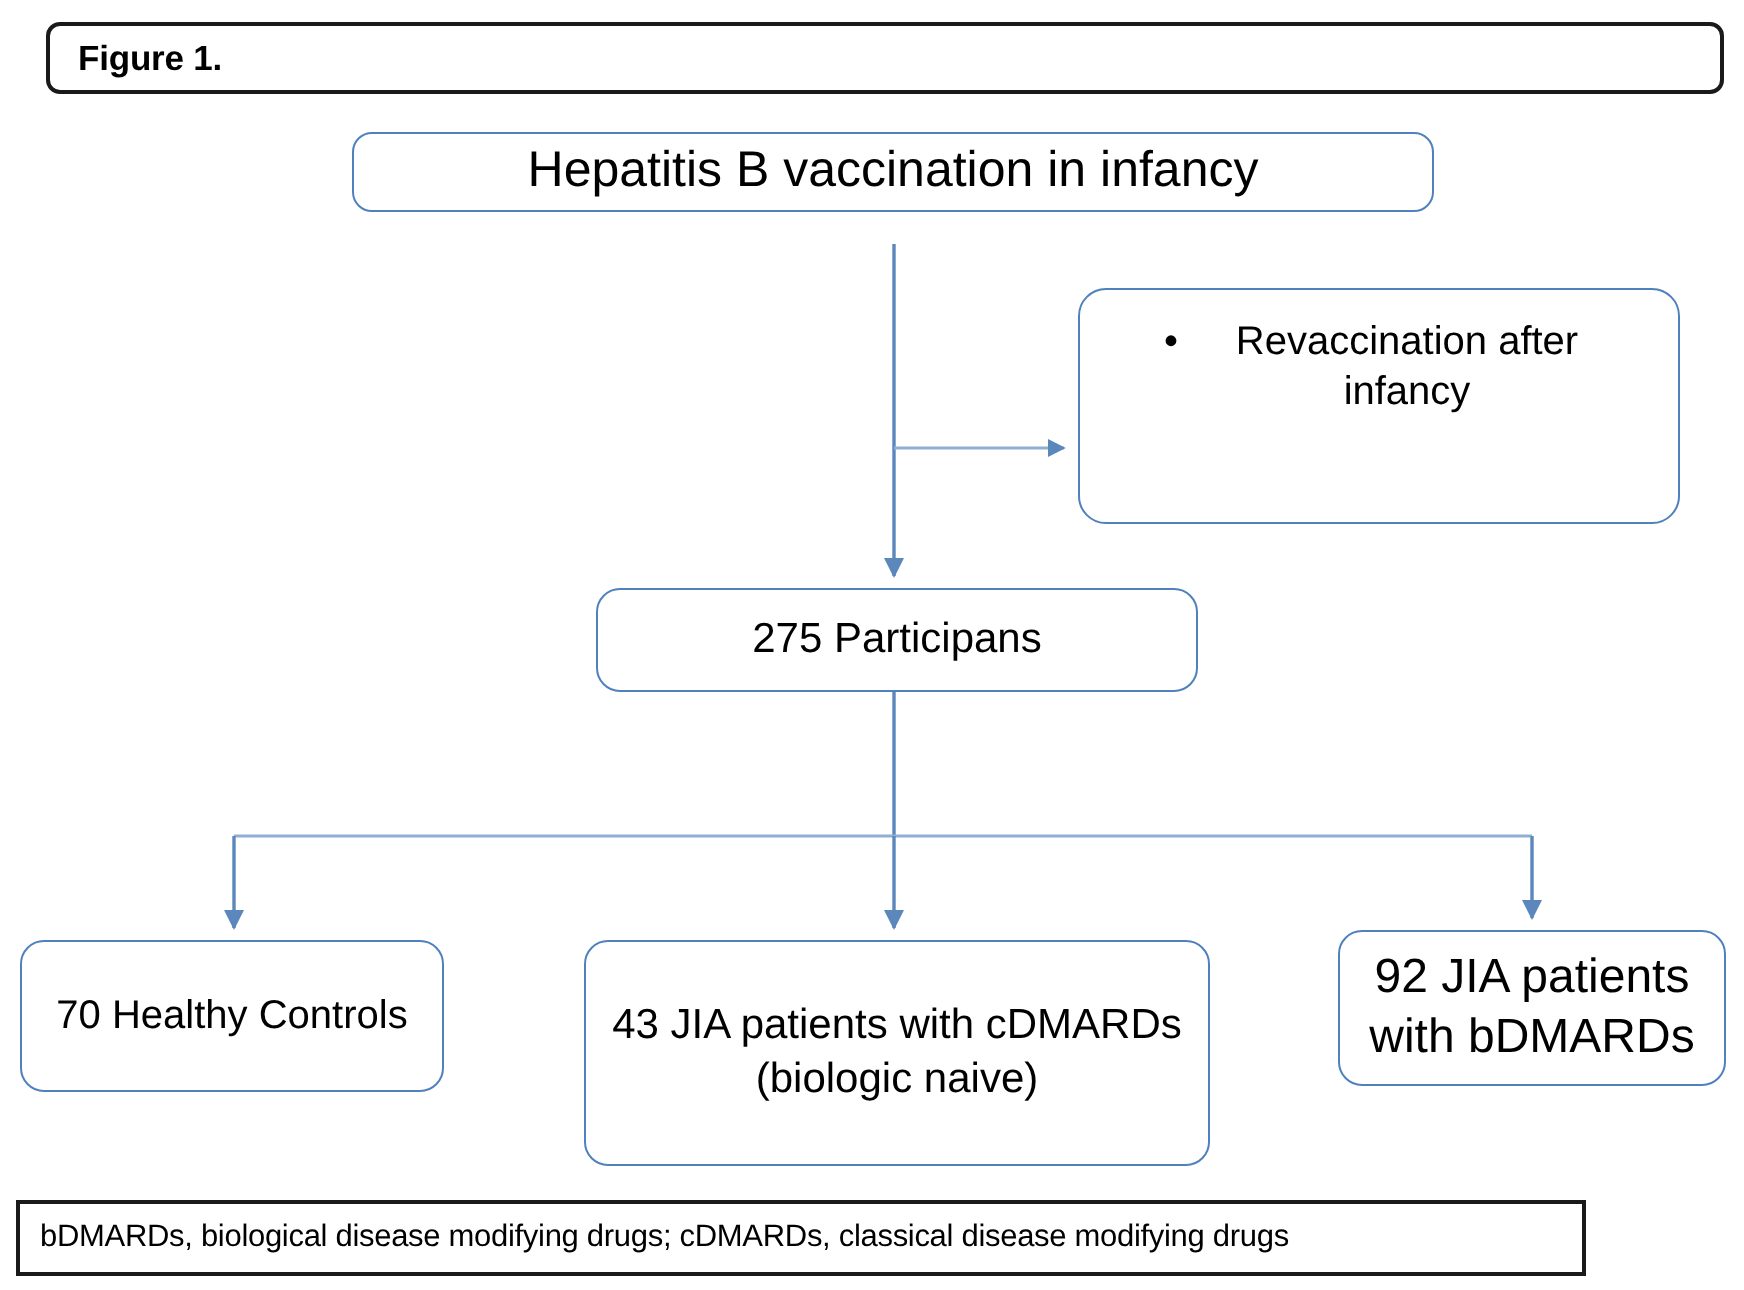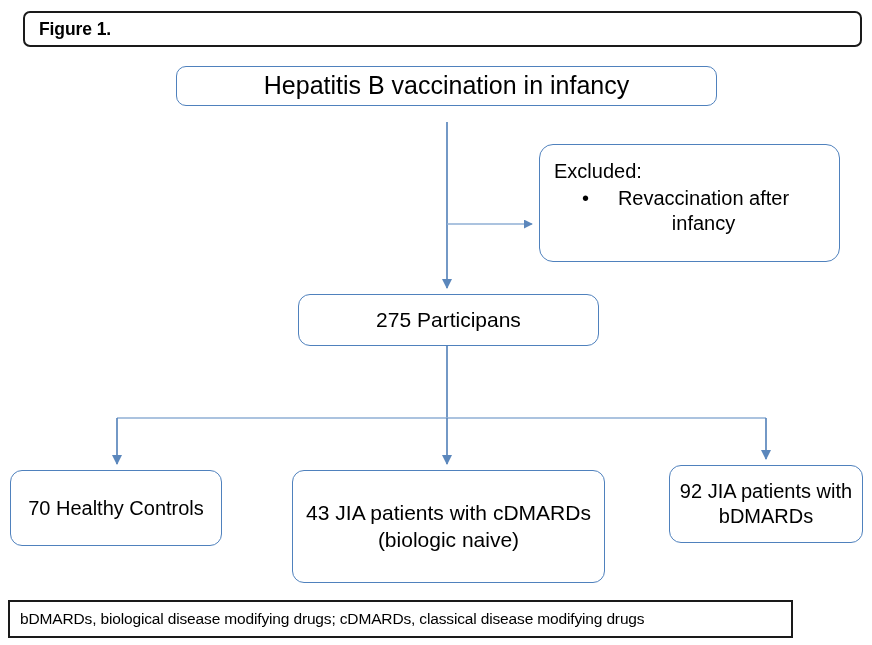--- a/index.html
+++ b/index.html
@@ -118,21 +118,21 @@
   #node-healthy {
     left: 10px; top: 470px; width: 212px; height: 76px;
     font-size: 20px;
   }
   #node-cdmards {
     left: 292px; top: 470px; width: 313px; height: 113px;
     font-size: 21px;
   }
   #node-bdmards {
     left: 669px; top: 465px; width: 194px; height: 78px;
-    font-size: 20px;
+    font-size: 24px;
   }
 
   
   #connectors {
     position: absolute;
     left: 0; top: 0;
     width: 872px; height: 645px;
     z-index: 1;
   }
 </style>
@@ -162,21 +162,20 @@
     <line x1="117" y1="418" x2="117" y2="464" stroke="#5B87BC" stroke-width="1.7" marker-end="url(#arrowhead)"></line>
     <line x1="447" y1="418" x2="447" y2="464" stroke="#5B87BC" stroke-width="1.7" marker-end="url(#arrowhead)"></line>
     <line x1="766" y1="418" x2="766" y2="459" stroke="#5B87BC" stroke-width="1.7" marker-end="url(#arrowhead)"></line>
   </svg>
 
   <div class="node" id="node-vaccination">
     <span class="node-text">Hepatitis B vaccination in infancy</span>
   </div>
 
   <div class="node" id="node-excluded">
-    <span class="excluded-head">Excluded:</span>
     <span class="excluded-list">
       <span class="excluded-bullet">•</span>
       <span class="excluded-item-text">Revaccination after infancy</span>
     </span>
   </div>
 
   <div class="node" id="node-participants">
     <span class="node-text">275 Participans</span>
   </div>
 

